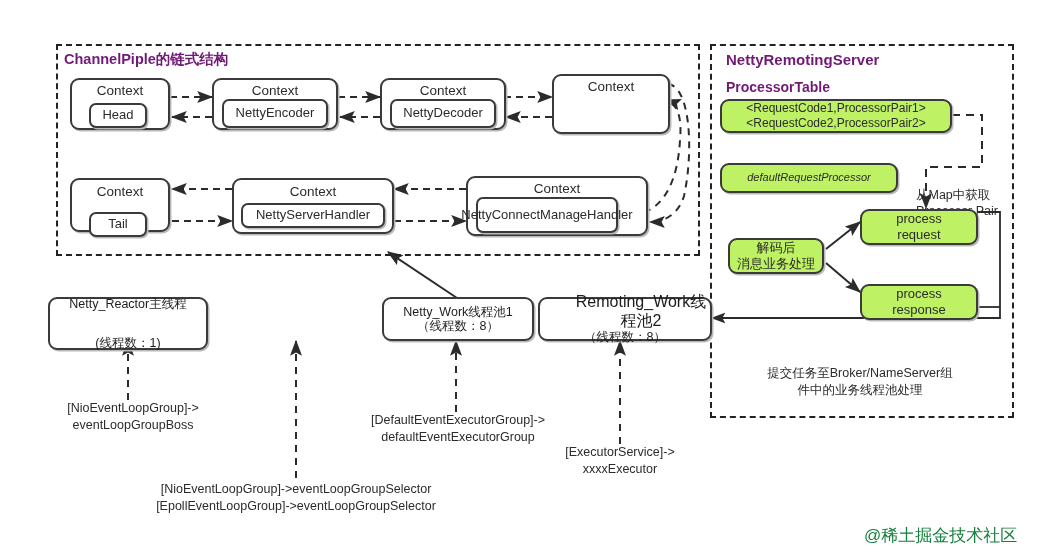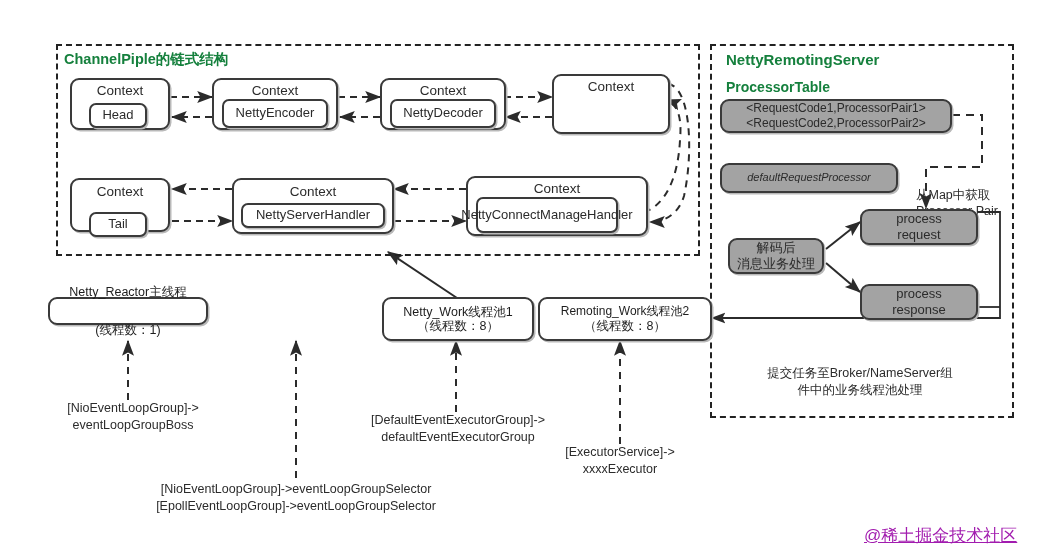--- a/index.html
+++ b/index.html
@@ -1,47 +1,47 @@
 <!DOCTYPE html>
 <html><head>
 <meta charset="utf-8">
 <style>
   html,body{margin:0;padding:0;background:#ffffff;}
   body{width:1044px;height:554px;font-family:"Liberation Sans","DejaVu Sans",sans-serif;color:#1d1d1d;overflow:hidden;}
   #stage{position:relative;width:1044px;height:554px;}
 
   
   .group{position:absolute;border:2.5px dashed #222;background:transparent;}
-  .group-title{position:absolute;font-weight:bold;white-space:nowrap;color:#15803d;}
+  .group-title{position:absolute;font-weight:bold;white-space:nowrap;color:#701a75;}
 
   
   .node{
     position:absolute;box-sizing:border-box;
     border:2px solid #3a3a3a;border-radius:9px;background:#fff;
     box-shadow:1.5px 1.5px 0 0 #b9b9b9;
     display:flex;flex-direction:column;align-items:center;
     text-align:center;line-height:1.16;
   }
   .node .caption{color:#2b2b2b;}
   .inner{
     position:absolute;box-sizing:border-box;
     border:2px solid #3a3a3a;border-radius:7px;background:#fff;
     box-shadow:1.5px 1.5px 0 0 #b9b9b9;
     display:flex;align-items:center;justify-content:center;
     text-align:center;line-height:1.1;color:#2b2b2b;
   }
   .plain{
     position:absolute;box-sizing:border-box;
-    border:2px solid #3a3a3a;border-radius:9px;background:#a3a3a3;
+    border:2px solid #3a3a3a;border-radius:9px;background:#bef264;
     box-shadow:1.5px 1.5px 0 0 #b9b9b9;
     display:flex;align-items:center;justify-content:center;
     text-align:center;line-height:1.22;color:#2b2b2b;white-space:pre-line;
   }
   .freetext{position:absolute;text-align:center;white-space:pre-line;color:#2b2b2b;line-height:1.35;}
-  .watermark{position:absolute;color:#a21caf;white-space:nowrap;text-decoration:underline;}
+  .watermark{position:absolute;color:#15803d;white-space:nowrap;}
 
   svg.ovl{position:absolute;left:0;top:0;width:1044px;height:554px;pointer-events:none;overflow:visible;}
 </style>
 </head>
 <body>
 
 <div id="stage">
 
   <svg class="ovl">
     <defs>
@@ -145,33 +145,33 @@
 
   <div class="plain" style="left:860px;top:209px;width:118px;height:36px;font-size:13px;">process
 request</div>
 
   <div class="plain" style="left:860px;top:284px;width:118px;height:36px;font-size:13px;">process
 response</div>
 
   <div class="freetext" style="left:718px;top:365px;width:284px;font-size:12.5px;">提交任务至Broker/NameServer组
 件中的业务线程池处理</div>
 
-  <div class="node" style="left:48px;top:297px;width:160px;height:28px;justify-content:center;gap:24px;">
+  <div class="node" style="left:48px;top:297px;width:160px;height:53px;justify-content:center;gap:24px;">
     <div style="font-size:12.5px;">Netty_Reactor主线程</div>
     <div style="font-size:12.5px;">(线程数：1)</div>
   </div>
 
 
   <div class="node" style="left:382px;top:297px;width:152px;height:44px;justify-content:center;">
     <div style="font-size:12.5px;">Netty_Work线程池1</div>
     <div style="font-size:12.5px;">（线程数：8）</div>
   </div>
 
   <div class="node" style="left:538px;top:297px;width:174px;height:44px;justify-content:center;">
-    <div style="font-size:12px;">Remoting_Work线程池2</div>
+    <div style="font-size:16px;margin-left:32px;">Remoting_Work线程池2</div>
     <div style="font-size:12.5px;">（线程数：8）</div>
   </div>
 
   <div class="freetext" style="left:38px;top:400px;width:190px;font-size:12.5px;">[NioEventLoopGroup]-&gt;
 eventLoopGroupBoss</div>
 
   <div class="freetext" style="left:336px;top:412px;width:244px;font-size:12.5px;">[DefaultEventExecutorGroup]-&gt;
 defaultEventExecutorGroup</div>
 
   <div class="freetext" style="left:540px;top:444px;width:160px;font-size:12.5px;">[ExecutorService]-&gt;

